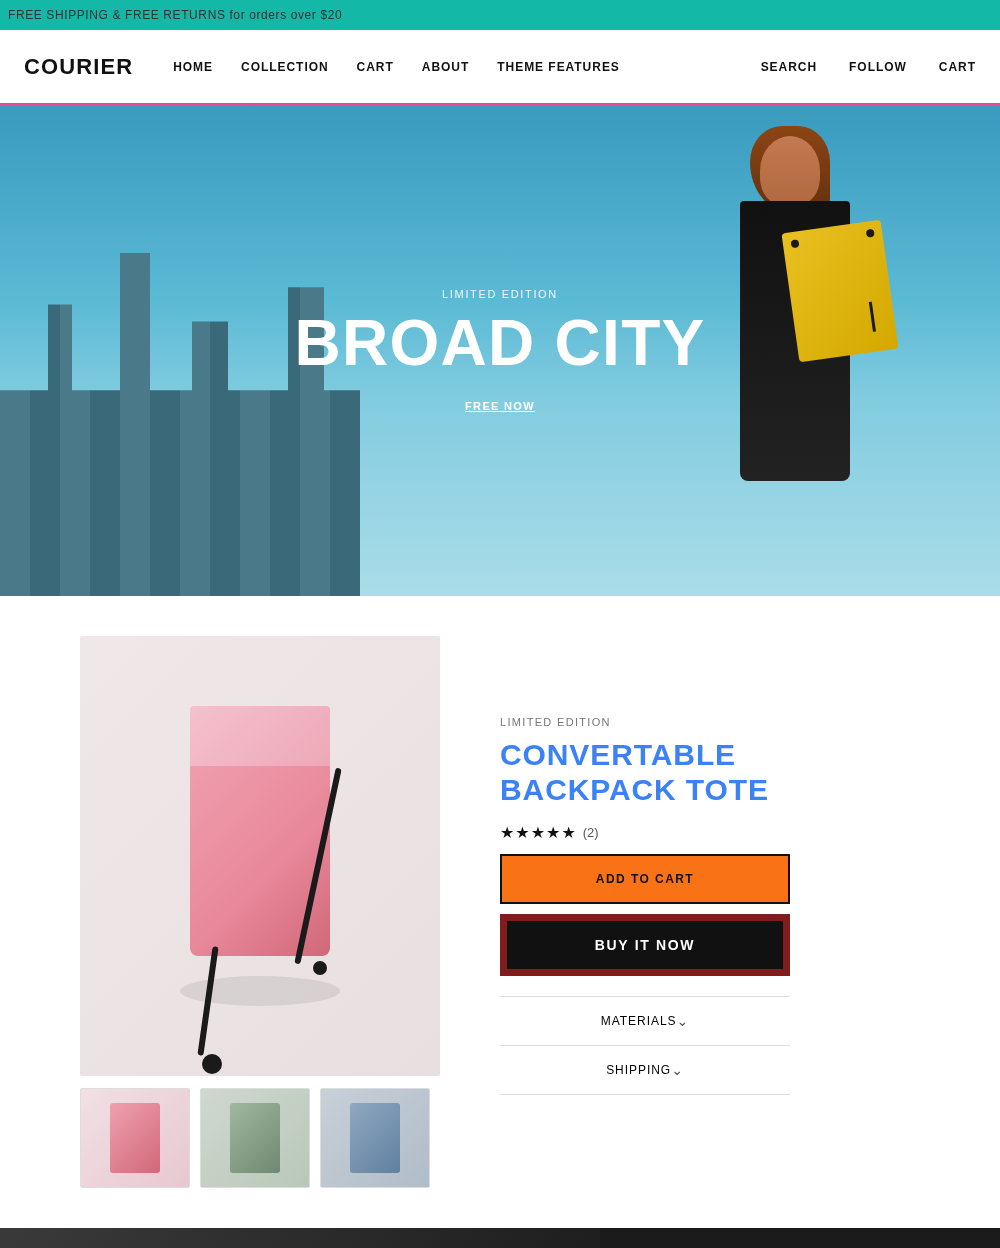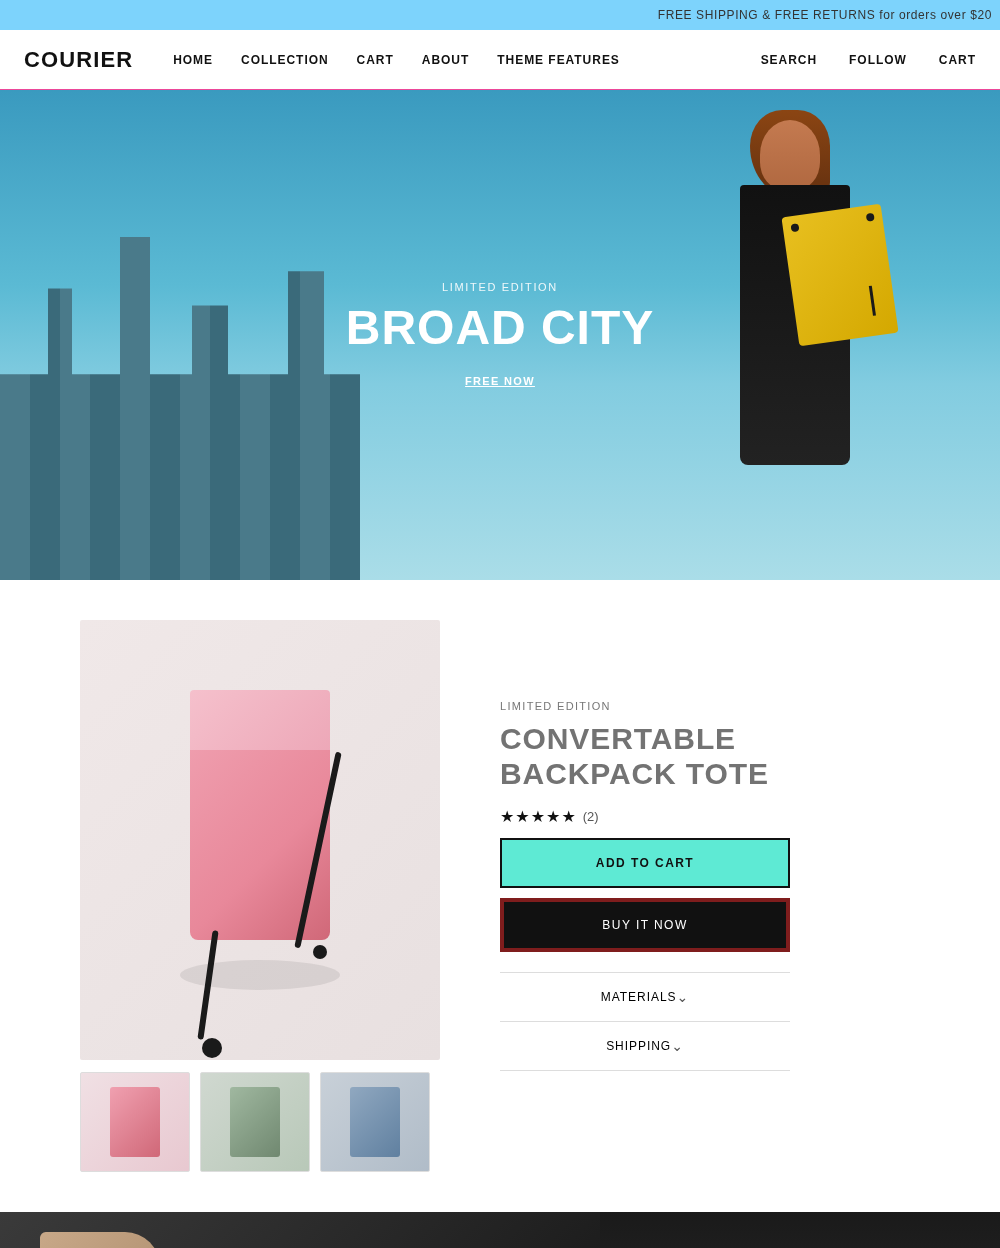--- a/index.html
+++ b/index.html
@@ -1,34 +1,34 @@
 <!DOCTYPE html>
 <html><head>
   <meta charset="utf-8">
   <style>
     * { margin: 0; padding: 0; box-sizing: border-box; }
     body { font-family: 'Helvetica Neue', Helvetica, Arial, sans-serif; background: #fff; width: 1000px; }
 
     
     .announcement-bar {
-      background: #7dd3fc;
-      text-align: right;
+      background: #14b8a6;
+      text-align: left;
       padding: 8px;
       font-size: 12px;
       letter-spacing: 0.05em;
       color: #333;
     }
 
     
     header {
       display: flex;
       align-items: center;
       padding: 0 24px;
-      height: 60px;
-      border-bottom: 1px solid #ec4899;
+      height: 76px;
+      border-bottom: 3px solid #ec4899;
     }
     .logo {
       font-size: 22px;
       font-weight: 900;
       letter-spacing: 0.05em;
       color: #111;
       margin-right: 40px;
       text-decoration: none;
     }
     nav.main-nav {
@@ -95,21 +95,21 @@
       color: #fff;
     }
     .hero-subtitle {
       font-size: 11px;
       letter-spacing: 0.15em;
       margin-bottom: 10px;
       font-weight: 500;
       opacity: 0.9;
     }
     .hero-title {
-      font-size: 48px;
+      font-size: 64px;
       font-weight: 900;
       line-height: 1.05;
       letter-spacing: 0.02em;
       text-transform: uppercase;
       margin-bottom: 18px;
     }
     .hero-shop-link {
       font-size: 11px;
       letter-spacing: 0.12em;
       color: #fff;
@@ -196,21 +196,21 @@
       letter-spacing: 0.12em;
       color: #777;
       margin-bottom: 10px;
     }
     .product-title {
       font-size: 30px;
       font-weight: 900;
       letter-spacing: 0.03em;
       text-transform: uppercase;
       line-height: 1.15;
-      color: #737373;
+      color: #3b82f6;
       margin-bottom: 16px;
     }
     .product-rating {
       display: flex;
       align-items: center;
       gap: 6px;
       margin-bottom: 12px;
     }
     .stars {
       color: #111;
@@ -226,40 +226,40 @@
       font-weight: 600;
       color: #111;
       margin-bottom: 24px;
     }
     .btn-add-to-cart {
       display: block;
       width: 100%;
       max-width: 290px;
       padding: 16px;
       border: 2px solid #111;
-      background: #5eead4;
+      background: #f97316;
       color: #111;
       font-size: 12px;
       font-weight: 700;
       letter-spacing: 0.12em;
       text-align: center;
       cursor: pointer;
       margin-bottom: 10px;
       text-transform: uppercase;
     }
     .btn-buy-now {
       display: block;
       width: 100%;
       max-width: 290px;
       padding: 16px;
-      border: 4px solid #7f1d1d;
+      border: 7px solid #7f1d1d;
       background: #111;
       color: #fff;
-      font-size: 12px;
-      font-weight: 400;
+      font-size: 14px;
+      font-weight: 700;
       letter-spacing: 0.12em;
       text-align: center;
       cursor: pointer;
       margin-bottom: 20px;
       text-transform: uppercase;
     }
     .accordion-item {
       border-top: 1px solid #ddd;
       max-width: 290px;
     }

